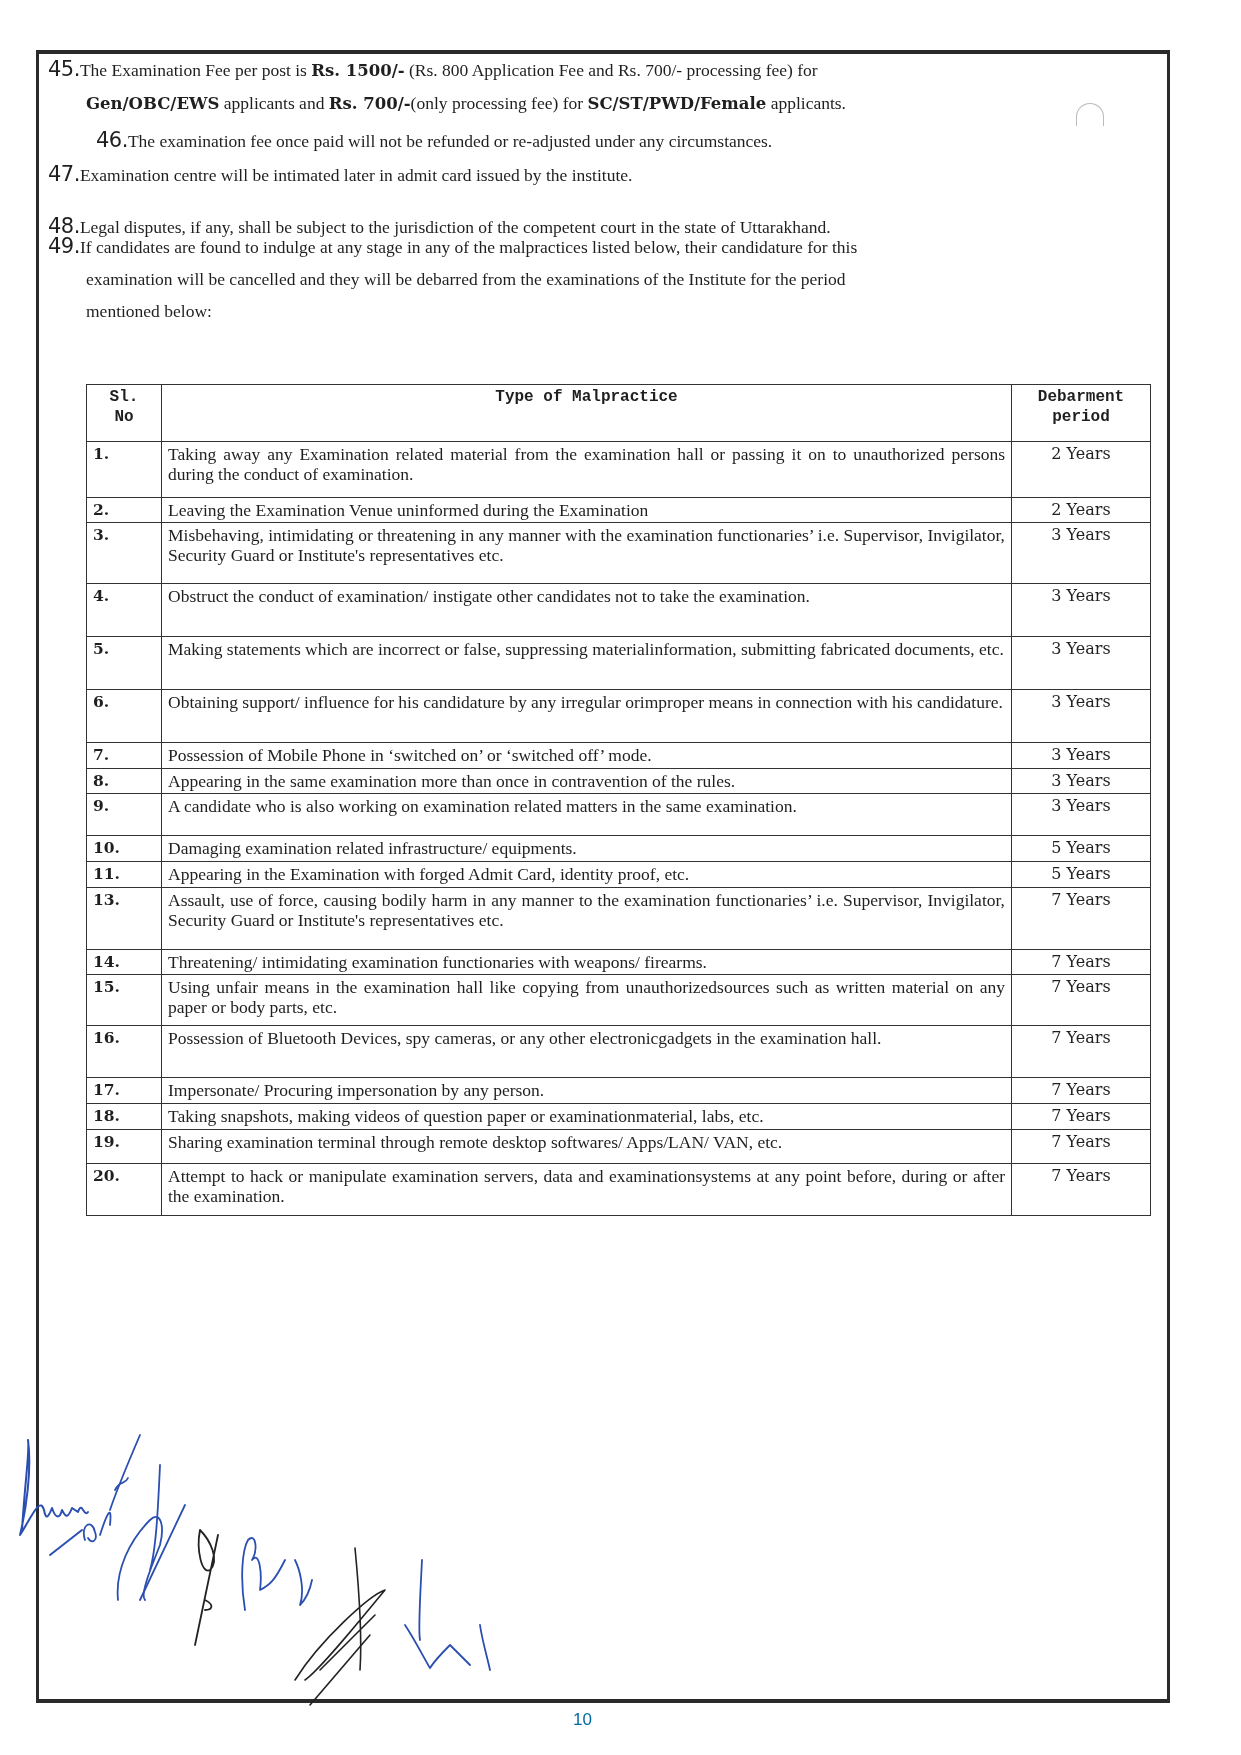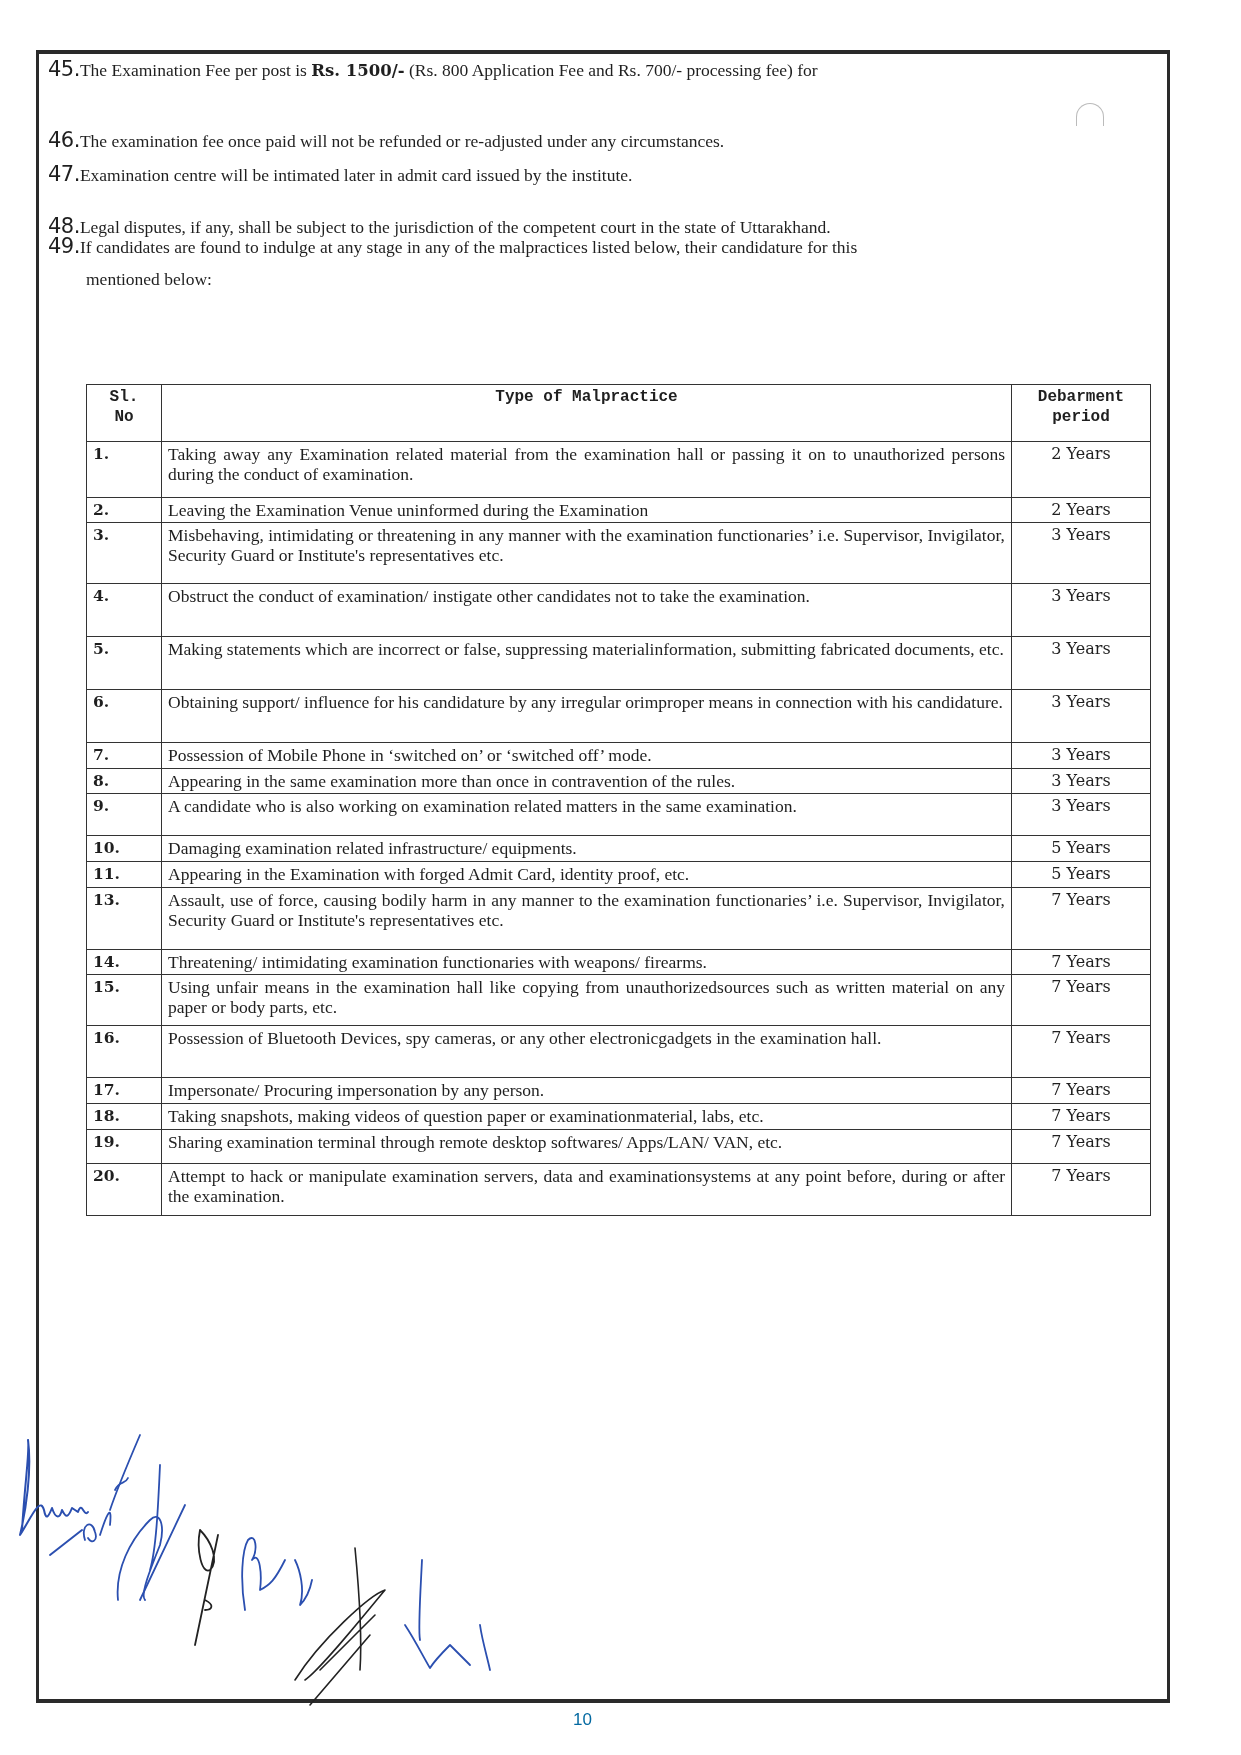--- a/index.html
+++ b/index.html
@@ -23,36 +23,38 @@
   .stamp-mark { position:absolute; left:1076px; top:103px; width:26px; height:22px; border:1.5px solid #bbb; border-bottom:none; border-radius:14px 14px 0 0; }
 </style>
 </head>
 <body>
 
 <div class="page-frame"></div>
 <div class="stamp-mark"></div>
 
 <div class="clause" style="top:53px;">
   <span class="num">45.</span><span>The Examination Fee per post is </span><b>Rs. 1500/-</b><span> (Rs. 800 Application Fee and Rs. 700/- processing fee) for</span>
+  <span class="cont"><b>Gen/OBC/EWS</b><span> applicants and </span><b>Rs. 700/-</b><span>(only processing fee) for </span><b>SC/ST/PWD/Female</b><span> applicants.</span></span>
 </div>
 
-<div class="clause" style="top:124px;">
+<div class="clause" style="top:124px;margin-left:48px;">
   <span class="num">46.</span><span>The examination fee once paid will not be refunded or re-adjusted under any circumstances.</span>
 </div>
 
 <div class="clause" style="top:158px;">
   <span class="num">47.</span><span>Examination centre will be intimated later in admit card issued by the institute.</span>
 </div>
 
 <div class="clause" style="top:210px;">
   <span class="num">48.</span><span>Legal disputes, if any, shall be subject to the jurisdiction of the competent court in the state of Uttarakhand.</span>
 </div>
 
 <div class="clause" style="top:230px;">
   <span class="num">49.</span><span>If candidates are found to indulge at any stage in any of the malpractices listed below, their candidature for this</span>
+  <span class="cont">examination will be cancelled and they will be debarred from the examinations of the Institute for the period</span>
   <span class="cont" style="text-align:left;">mentioned below:</span>
 </div>
 
 <table class="malpractice">
   <thead>
     <tr style="height:57px;">
       <th class="col-sl"><span>Sl.</span><br><span>No</span></th>
       <th class="col-type">Type of Malpractice</th>
       <th class="col-deb"><span>Debarment</span><br><span>period</span></th>
     </tr>

